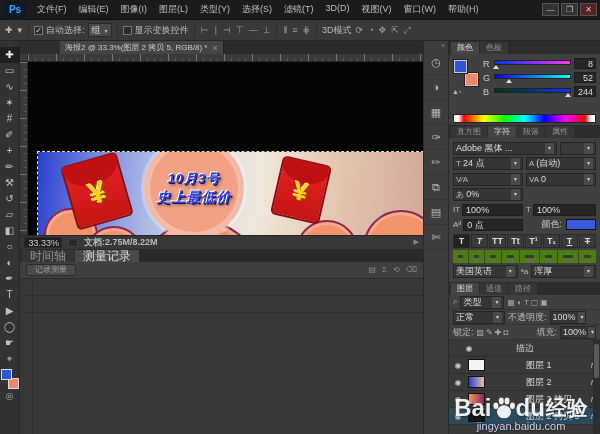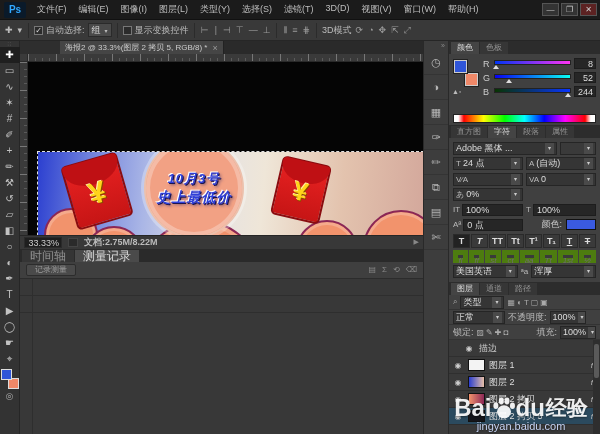--- a/index.html
+++ b/index.html
@@ -169,21 +169,21 @@
   .lfilter-icons{display:flex;gap:2px;color:#aaa;font-size:8px;}
   .layer-list{flex:1;background:#393939;position:relative;overflow:hidden;}
   .lrow{display:flex;align-items:center;gap:4px;height:17px;border-bottom:1px solid #2f2f2f;padding:0 3px;}
   .lrow.selected{background:#2b4a5e;}
   .eye{width:12px;color:#ccc;font-size:8px;text-align:center;}
   .lthumb{width:17px;height:12px;border:1px solid #111;background:#ddd;flex:0 0 auto;}
   .layer-rows .lrow:nth-of-type(1) .lthumb{background:#f3f3f3;}
   .layer-rows .lrow:nth-of-type(2) .lthumb{background:linear-gradient(90deg,#2b3fd0,#e8c0a8);}
   .layer-rows .lrow:nth-of-type(3) .lthumb{background:linear-gradient(90deg,#f2936c,#8b2756);}
   .layer-rows .lrow:nth-of-type(4) .lthumb{background:#15151a;}
-  .lname{flex:1;color:#ddd;white-space:nowrap;overflow:hidden;}
+  .lname{flex:1;color:#ddd;white-space:nowrap;overflow:hidden;margin-left:37px;}
   .fx{color:#bbb;font-style:italic;font-size:8px;}
   .effect-row{padding-left:14px;}
   .effect-row .lname{color:#ccc;}
   .lscroll{position:absolute;right:0;top:0;bottom:0;width:7px;background:#2e2e2e;}
   .lscroll .thumb{position:absolute;right:1px;top:4px;width:5px;height:34px;background:#5a5a5a;border-radius:2px;}
   
   .watermark{position:absolute;right:0px;bottom:2px;width:158px;text-align:center;pointer-events:none;z-index:9;}
   .wm-line1{display:flex;align-items:center;justify-content:center;gap:1px;
             color:rgba(255,255,255,.92);font-weight:bold;font-size:24px;
             text-shadow:0 1px 2px rgba(0,0,0,.4);}

